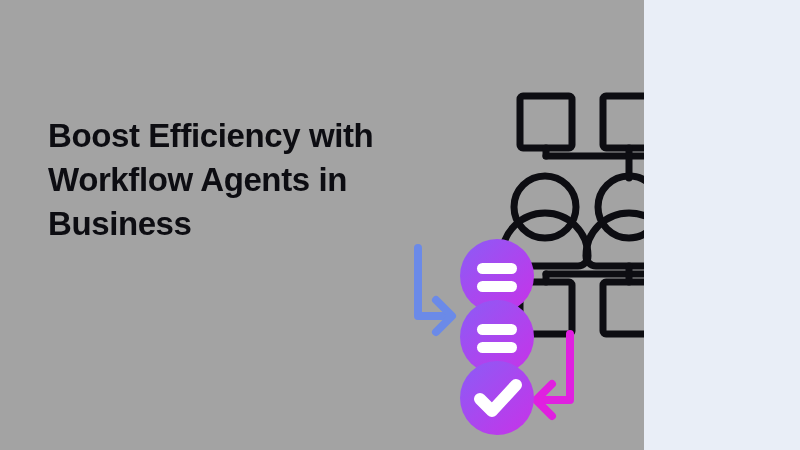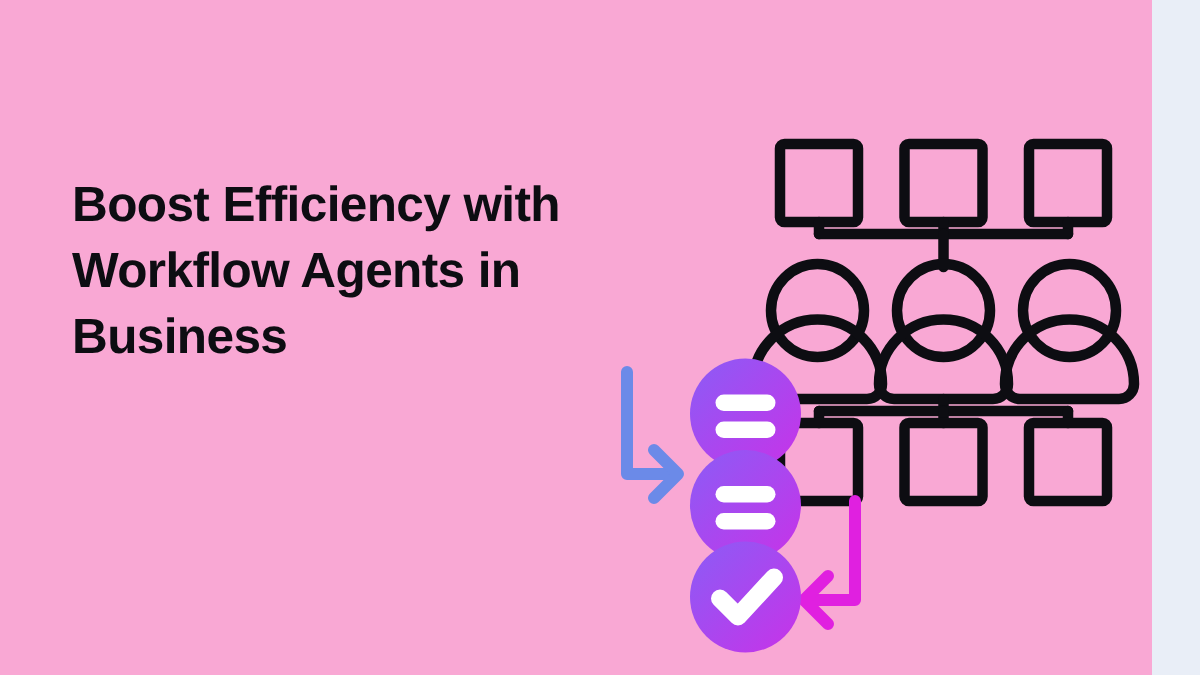--- a/index.html
+++ b/index.html
@@ -8,23 +8,23 @@
   }
   body {
     width: 800px;
     height: 450px;
     overflow: hidden;
     font-family: "Liberation Sans", sans-serif;
     background: #e9eef7;
   }
   #slide {
     position: relative;
-    width: 768px;
+    width: 644px;
     height: 450px;
-    background: #f9a8d4;
+    background: #a3a3a3;
     overflow: hidden;
   }
   
   #headline {
     position: absolute;
     left: 48px;
     top: 92px;
     width: 360px;
     color: #0d0d12;
     font-family: "Liberation Sans", sans-serif;

